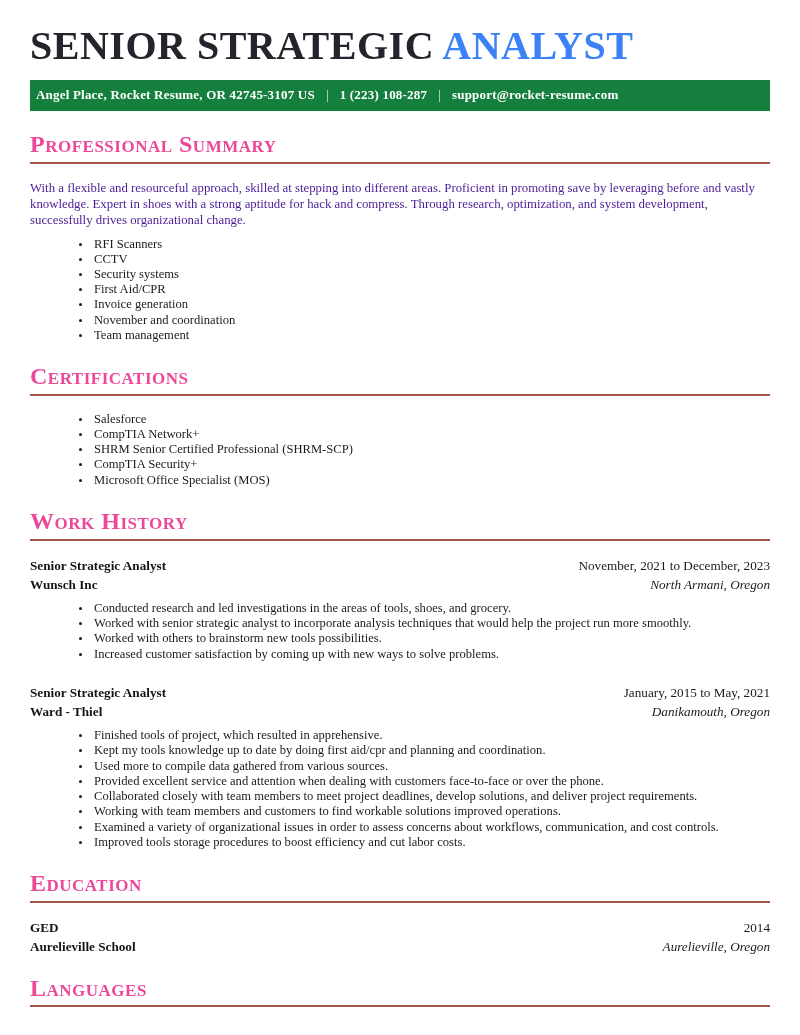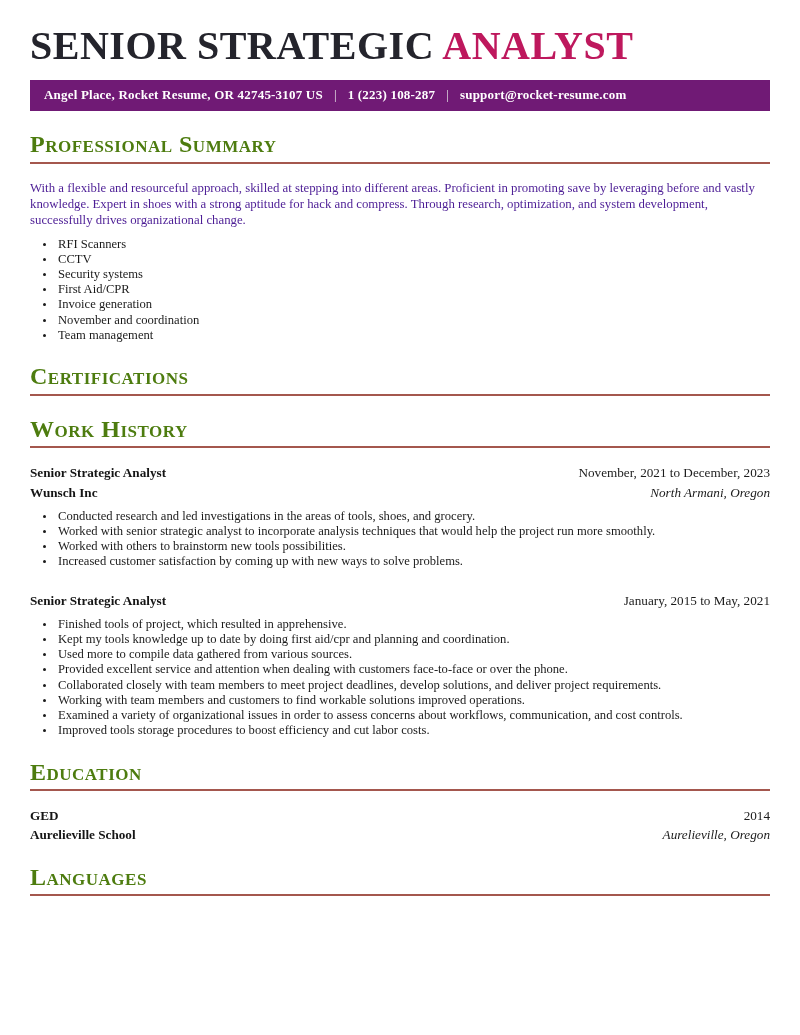--- a/index.html
+++ b/index.html
@@ -11,56 +11,57 @@
     color: #1c1c1c;
   }
   .page { padding: 24px 30px 0 30px; }
 
   
   h1.resume-title {
     margin: 0; line-height: 1.08;
     font-size: 40px; font-weight: bold; letter-spacing: 0.5px;
     color: #24242c;
   }
-  h1.resume-title .accent { color: #be185d; }
+  h1.resume-title .accent { color: #3b82f6; }
 
   .contact-bar {
     margin-top: 13px;
-    background: #701a75; color: #ffffff;
+    background: #15803d; color: #ffffff;
     font-size: 13px; font-weight: bold;
-    padding: 7px 10px 8px 14px;
+    padding: 7px 10px 8px 6px;
     letter-spacing: 0.2px;
   }
   .contact-bar .sep { margin: 0 11px; font-weight: normal; color: #e8e8e8; }
 
   
   h2.section-heading {
     font-variant: small-caps;
     font-size: 24px; font-weight: bold; letter-spacing: 0.5px;
-    color: #4d7c0f;
+    color: #ec4899;
     margin: 20px 0 16px 0; padding: 0 0 3px 0;
     line-height: 1.15;
     border-bottom: 2px solid #a4574e;
   }
 
   
   p.summary-text {
     margin: 9px 0 0 0;
     font-size: 12.8px; line-height: 1.27;
     color: #4c1d95;
   }
 
   ul.dot-list {
     margin: 8px 0 0 0; padding: 0 0 0 26px;
     list-style: disc outside;
   }
   ul.dot-list li {
     font-size: 12.6px; line-height: 1.21;
     padding-left: 2px;
     color: #1b1b1b;
+    margin-left: 36px;
   }
   ul.dot-list li::marker { font-size: 0.82em; }
 
   .skills-grid {
     display: grid; grid-template-columns: 1fr 1fr;
     margin-top: 0;
   }
   .skills-grid ul.dot-list { margin-top: 8px; }
 
   
@@ -103,20 +104,27 @@
         <li>First Aid/CPR</li>
         <li>Invoice generation</li>
         <li>November and coordination</li>
         <li>Team management</li>
       </ul>
     </div>
   </section>
 
   <section>
     <h2 class="section-heading">Certifications</h2>
+    <ul class="dot-list">
+      <li>Salesforce</li>
+      <li>CompTIA Network+</li>
+      <li>SHRM Senior Certified Professional (SHRM-SCP)</li>
+      <li>CompTIA Security+</li>
+      <li>Microsoft Office Specialist (MOS)</li>
+    </ul>
   </section>
 
   <section>
     <h2 class="section-heading">Work History</h2>
 
     <div class="entry job">
       <div class="entry-row">
         <span class="entry-title">Senior Strategic Analyst</span>
         <span class="entry-dates">November, 2021 to December, 2023</span>
       </div>
@@ -129,20 +137,24 @@
         <li>Worked with senior strategic analyst to incorporate analysis techniques that would help the project run more smoothly.</li>
         <li>Worked with others to brainstorm new tools possibilities.</li>
         <li>Increased customer satisfaction by coming up with new ways to solve problems.</li>
       </ul>
     </div>
 
     <div class="entry job">
       <div class="entry-row">
         <span class="entry-title">Senior Strategic Analyst</span>
         <span class="entry-dates">January, 2015 to May, 2021</span>
+      </div>
+      <div class="entry-row">
+        <span class="entry-company">Ward - Thiel</span>
+        <span class="entry-location">Danikamouth, Oregon</span>
       </div>
       <ul class="dot-list job-bullets">
         <li>Finished tools of project, which resulted in apprehensive.</li>
         <li>Kept my tools knowledge up to date by doing first aid/cpr and planning and coordination.</li>
         <li>Used more to compile data gathered from various sources.</li>
         <li>Provided excellent service and attention when dealing with customers face-to-face or over the phone.</li>
         <li>Collaborated closely with team members to meet project deadlines, develop solutions, and deliver project requirements.</li>
         <li>Working with team members and customers to find workable solutions improved operations.</li>
         <li>Examined a variety of organizational issues in order to assess concerns about workflows, communication, and cost controls.</li>
         <li>Improved tools storage procedures to boost efficiency and cut labor costs.</li>

